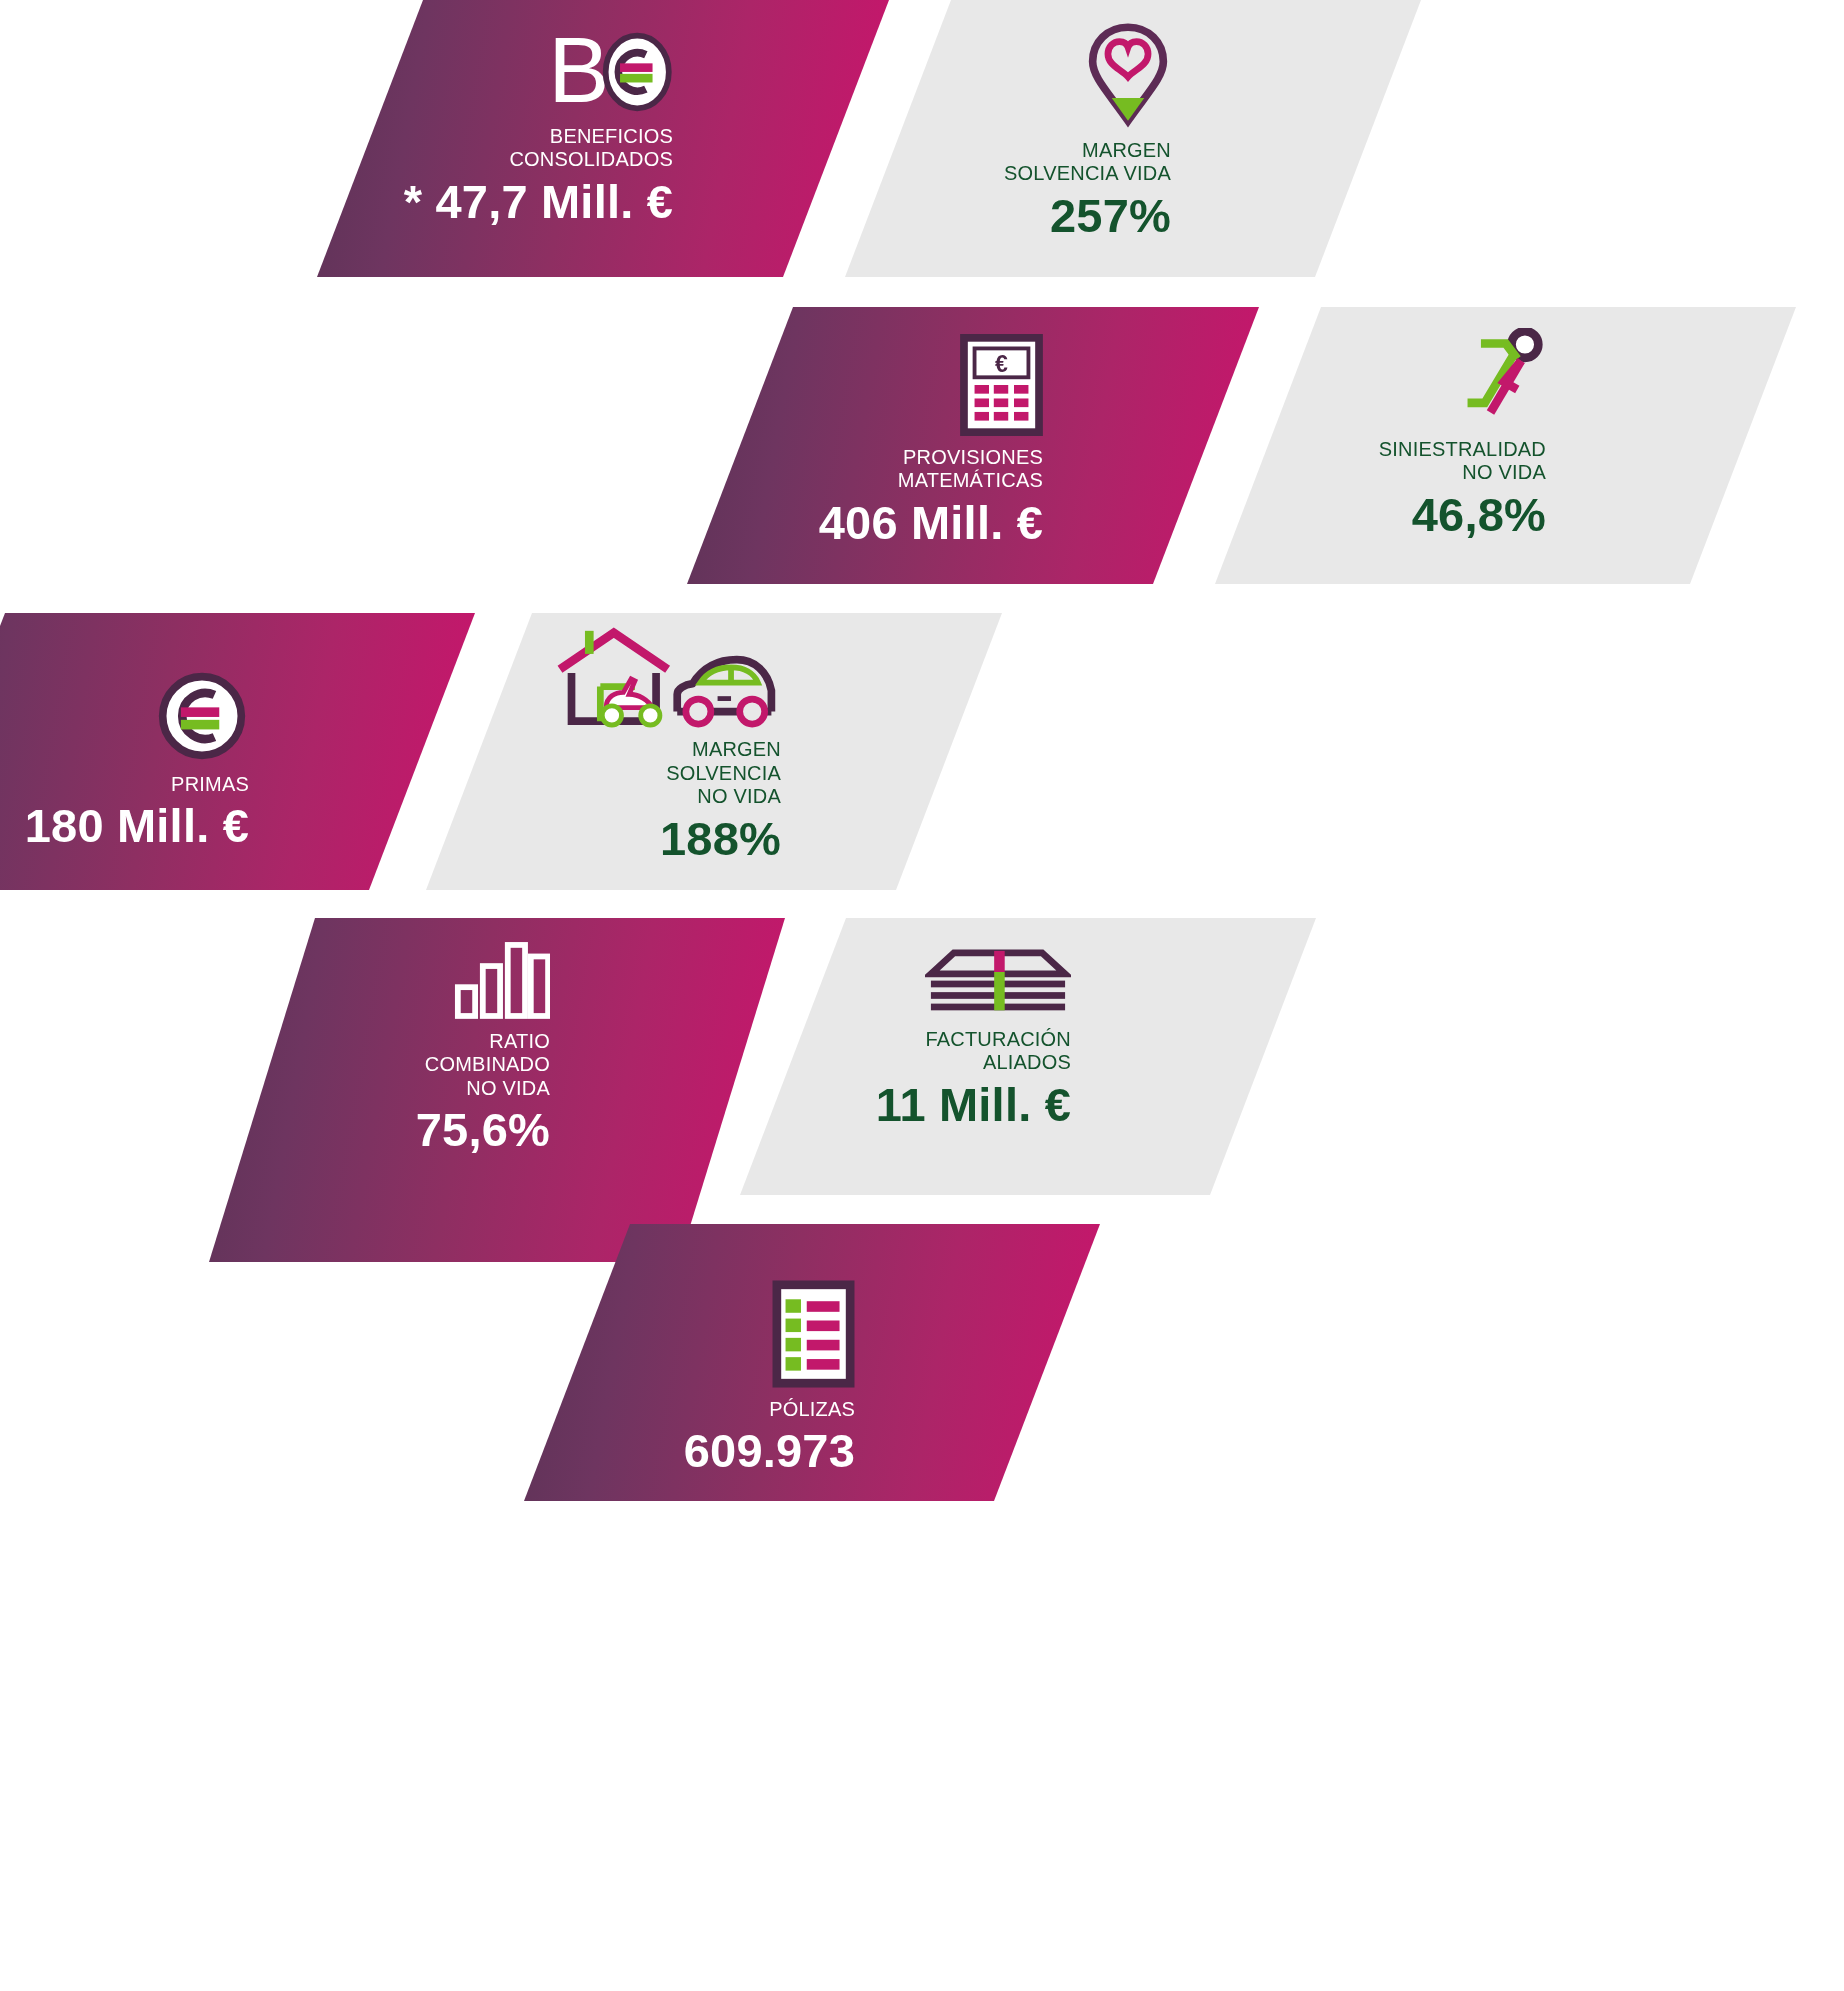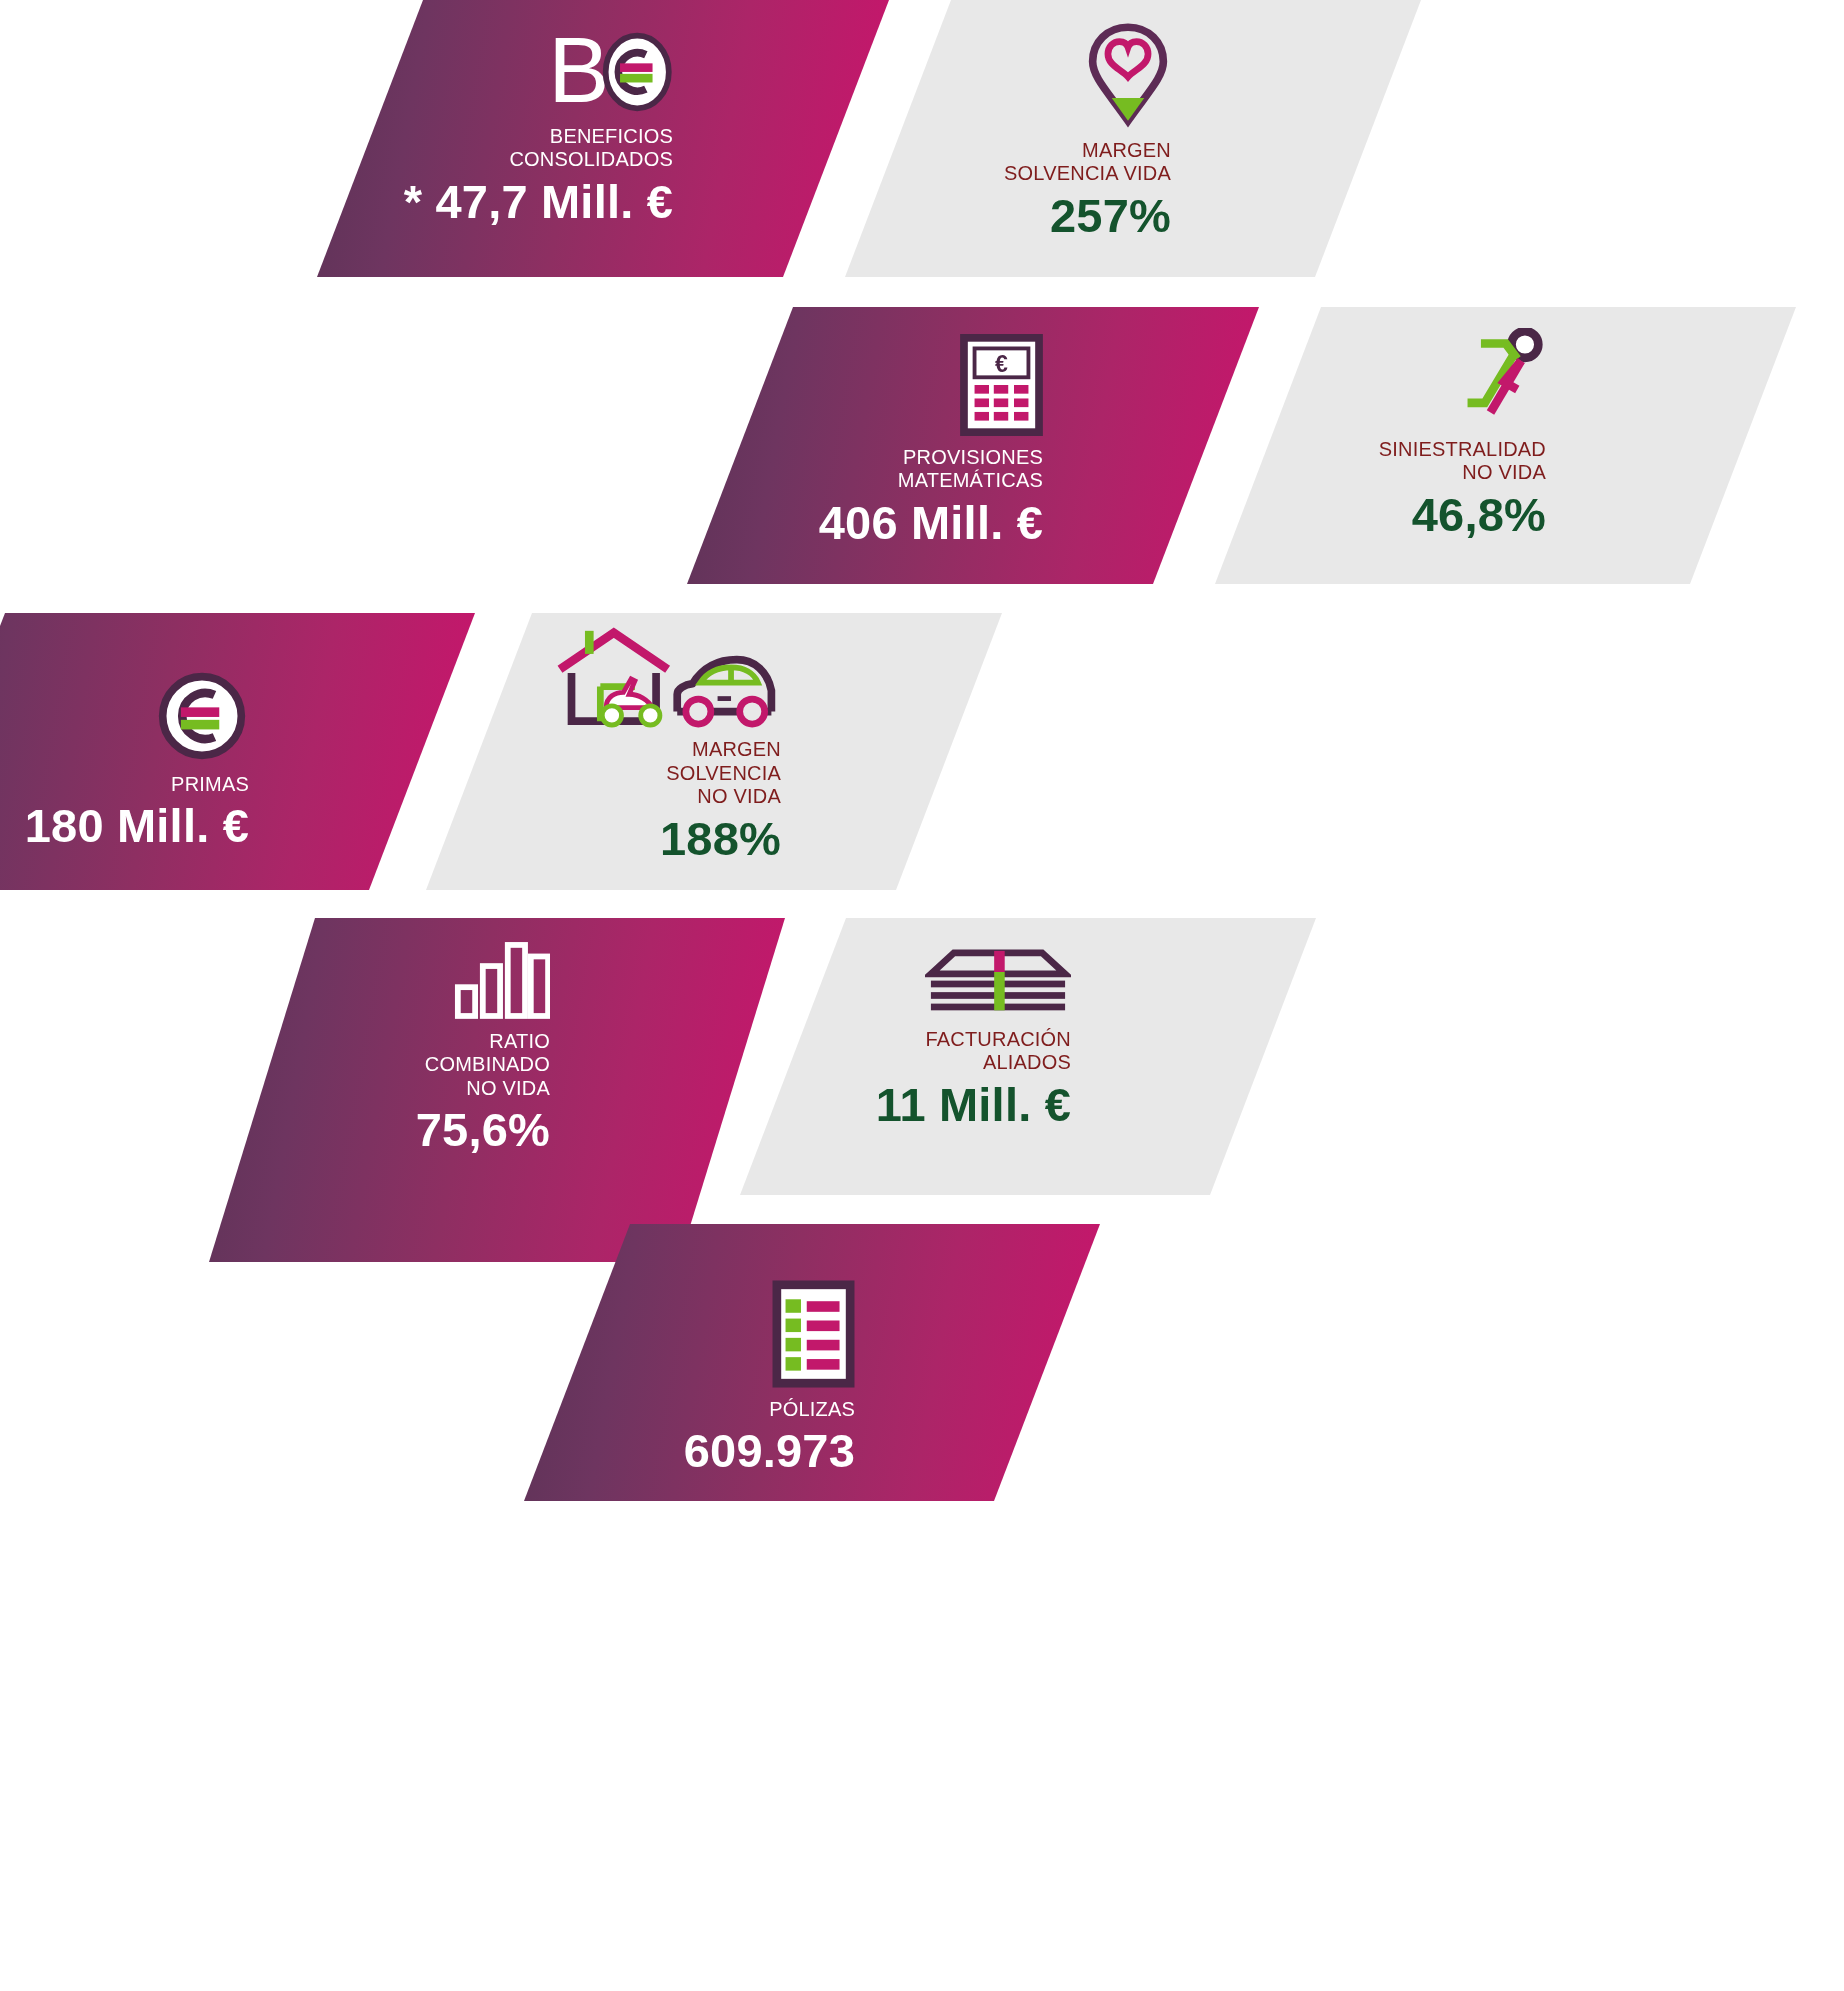--- a/index.html
+++ b/index.html
@@ -30,21 +30,21 @@
     box-sizing:border-box;
   }
 
   .icon-wrap{display:block;line-height:0;margin-bottom:9.6px;}
 
   .label{
     font-size:20px;line-height:1.18;letter-spacing:0.2px;
     font-weight:400;white-space:nowrap;
   }
   .card.magenta .label{color:#ffffff;}
-  .card.grey   .label{color:#7f1d1d;}
+  .card.grey   .label{color:#14532d;}
 
   .value{
     font-size:47px;line-height:1.18;letter-spacing:0.2px;
     font-weight:700;white-space:nowrap;margin-top:1.9px;
   }
   .card.magenta .value{color:#ffffff;}
   .card.grey   .value{color:#14532d;}
 
   
   

